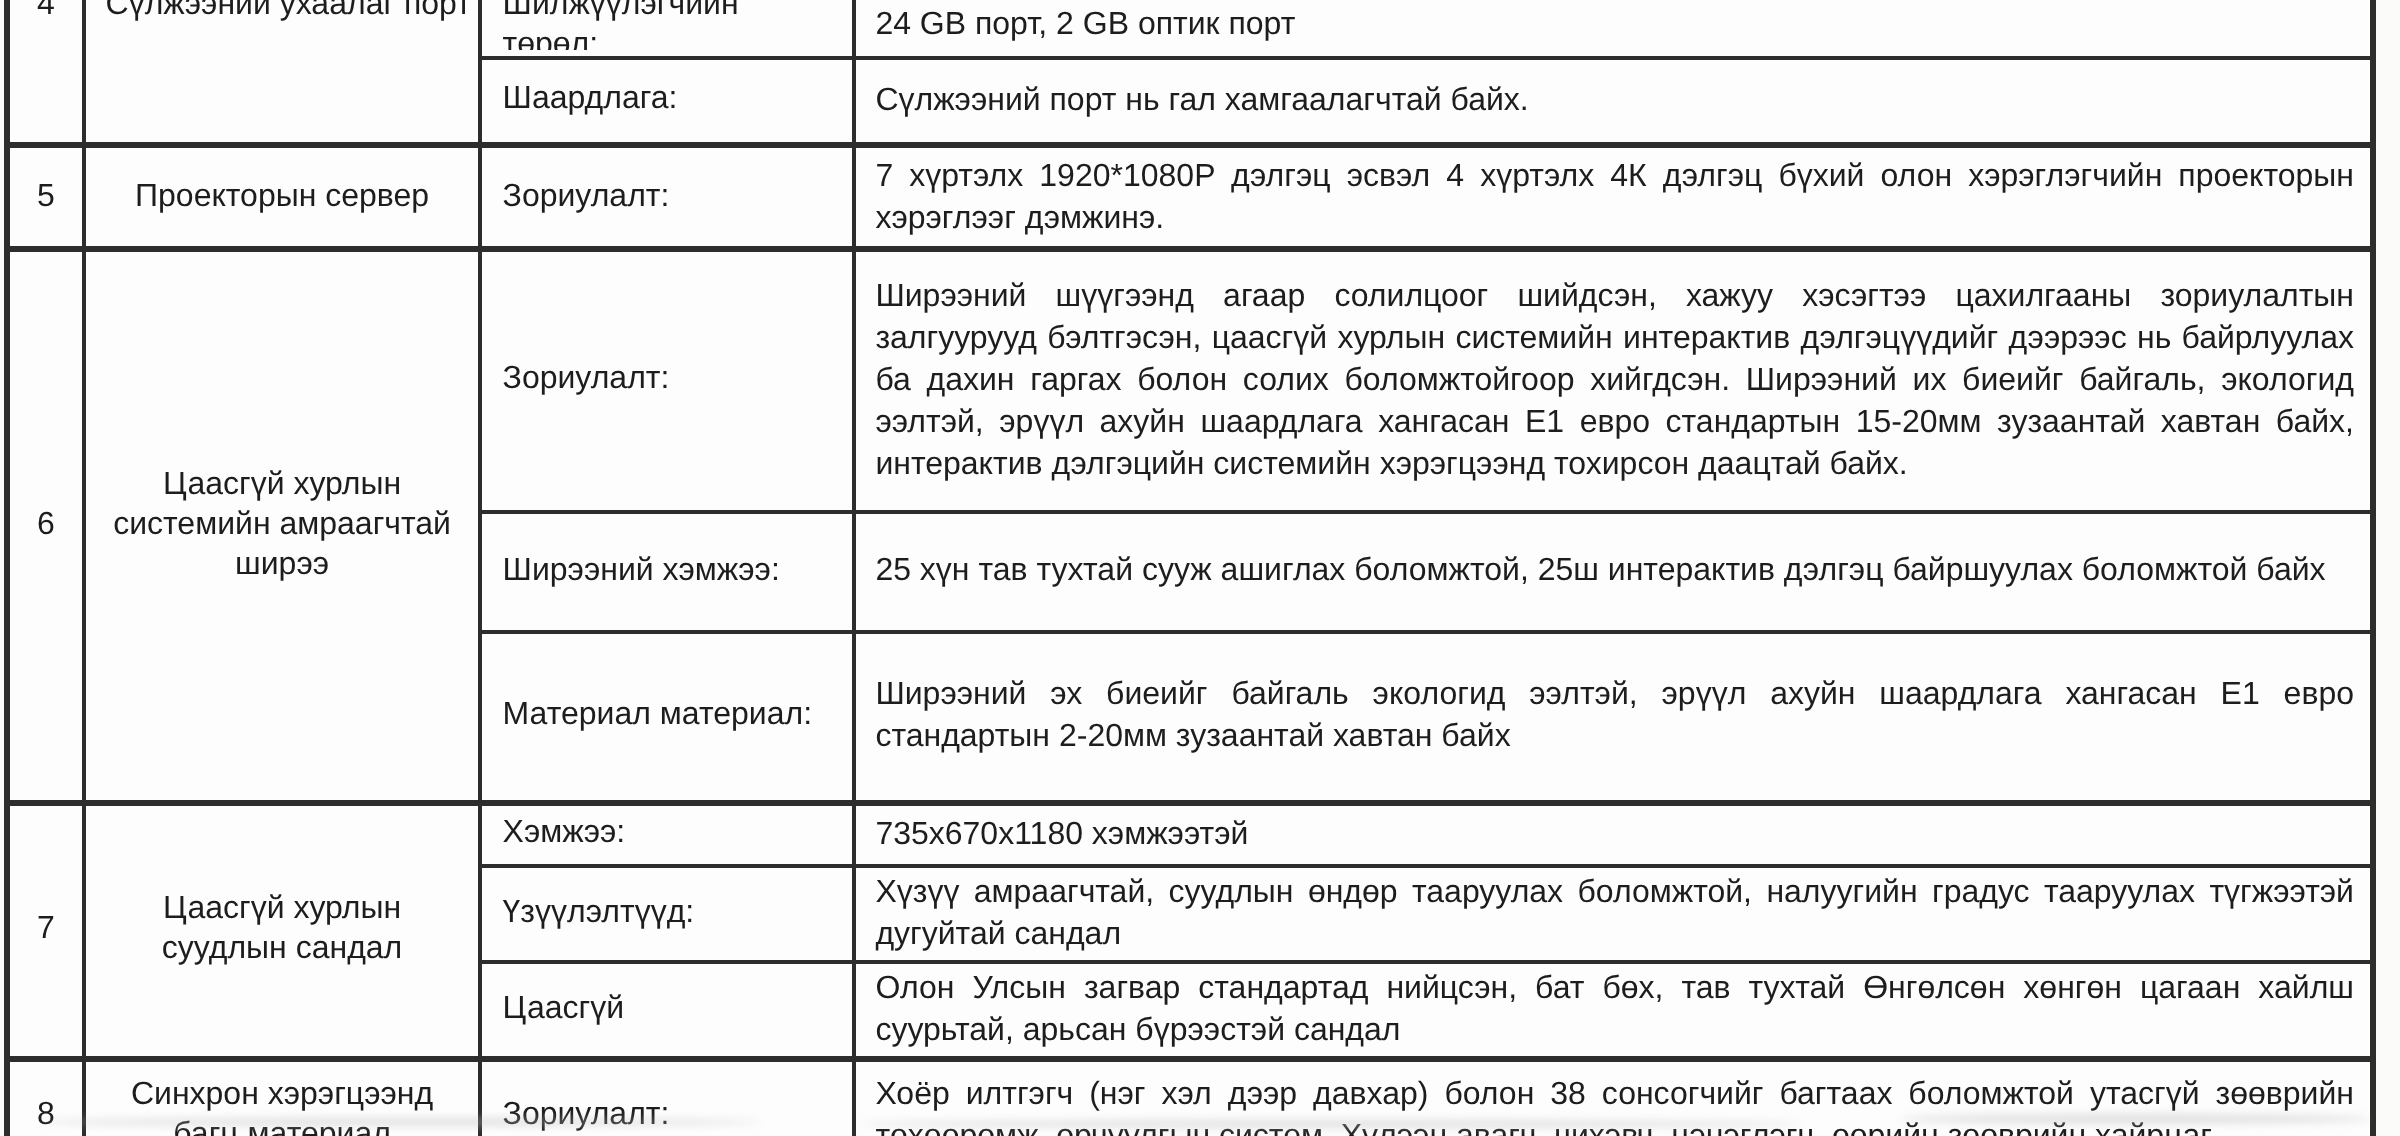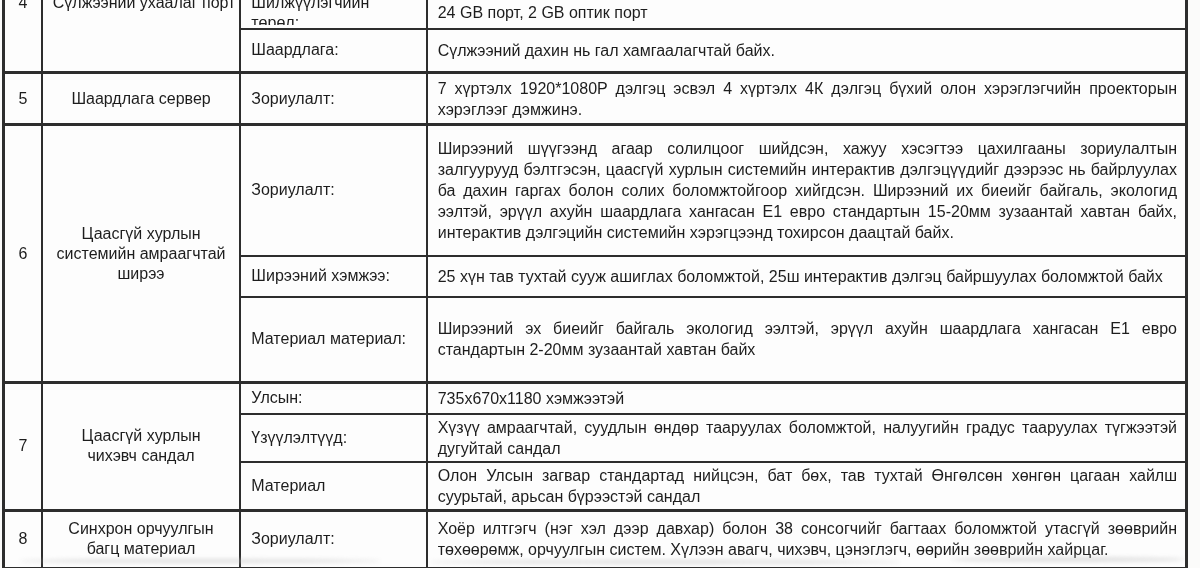--- a/index.html
+++ b/index.html
@@ -67,73 +67,73 @@
         <td class="name top" rowspan="2">
               <span class="raise name-line">Сүлжээний ухаалаг порт</span>
             </td>
         <td class="label top">
               <span class="clip">Шилжүүлэгчийн төрөл:</span>
             </td>
         <td class="value">24 GB порт, 2 GB оптик порт</td>
       </tr>
       <tr style="height:44px">
         <td class="label">Шаардлага:</td>
-        <td class="value">Сүлжээний дахин нь гал хамгаалагчтай байх.</td>
+        <td class="value">Сүлжээний порт нь гал хамгаалагчтай байх.</td>
       </tr>
 
       <tr class="sect" style="height:52px">
         <td class="no">5</td>
         <td class="name">
-              <span class="name-line">Шаардлага сервер</span>
+              <span class="name-line">Проекторын сервер</span>
             </td>
         <td class="label">Зориулалт:</td>
         <td class="value">7 хүртэлх 1920*1080P дэлгэц эсвэл 4  хүртэлх 4К дэлгэц бүхий олон хэрэглэгчийн проекторын хэрэглээг дэмжинэ.</td>
       </tr>
 
       <tr class="sect" style="height:131px">
         <td class="no" rowspan="3">6</td>
         <td class="name" rowspan="3">
           <span class="name-line">Цаасгүй хурлын</span>
           <span class="name-line">системийн амраагчтай</span>
           <span class="name-line">ширээ</span>
         </td>
         <td class="label">Зориулалт:</td>
         <td class="value">Ширээний шүүгээнд агаар солилцоог шийдсэн, хажуу хэсэгтээ цахилгааны зориулалтын залгуурууд бэлтгэсэн, цаасгүй хурлын системийн интерактив дэлгэцүүдийг дээрээс нь байрлуулах ба дахин гаргах болон солих боломжтойгоор хийгдсэн. Ширээний их биеийг байгаль, экологид ээлтэй, эрүүл ахуйн шаардлага хангасан Е1 евро стандартын 15-20мм зузаантай хавтан байх, интерактив дэлгэцийн системийн хэрэгцээнд тохирсон даацтай байх.</td>
       </tr>
-      <tr style="height:41px">
+      <tr style="height:60px">
         <td class="label">Ширээний хэмжээ:</td>
         <td class="value">25 хүн тав тухтай сууж ашиглах боломжтой, 25ш интерактив дэлгэц байршуулах боломжтой байх</td>
       </tr>
       <tr style="height:86px">
         <td class="label">Материал материал:</td>
         <td class="value">Ширээний эх биеийг байгаль экологид ээлтэй, эрүүл ахуйн шаардлага хангасан Е1 евро стандартын 2-20мм зузаантай хавтан байх</td>
       </tr>
 
       <tr class="sect" style="height:31px">
         <td class="no" rowspan="3">7</td>
         <td class="name" rowspan="3">
           <span class="name-line">Цаасгүй хурлын</span>
-          <span class="name-line">чихэвч сандал</span>
+          <span class="name-line">суудлын сандал</span>
         </td>
-        <td class="label">Улсын:</td>
+        <td class="label">Хэмжээ:</td>
         <td class="value">735x670x1180 хэмжээтэй</td>
       </tr>
       <tr style="height:46px">
         <td class="label">Үзүүлэлтүүд:</td>
         <td class="value">Хүзүү амраагчтай, суудлын өндөр тааруулах боломжтой, налуугийн градус тааруулах түгжээтэй дугуйтай сандал</td>
       </tr>
       <tr style="height:39px">
-        <td class="label">Материал</td>
+        <td class="label">Цаасгүй</td>
         <td class="value">Олон Улсын загвар стандартад нийцсэн, бат бөх, тав тухтай  Өнгөлсөн хөнгөн цагаан хайлш суурьтай, арьсан бүрээстэй сандал</td>
       </tr>
 
       <tr class="sect" style="height:58px">
         <td class="no">8</td>
         <td class="name">
-          <span class="name-line">Синхрон орчуулгын</span>
+          <span class="name-line">Синхрон хэрэгцээнд</span>
           <span class="name-line">багц материал</span>
         </td>
         <td class="label">Зориулалт:</td>
         <td class="value">Хоёр илтгэгч (нэг хэл дээр давхар) болон 38 сонсогчийг багтаах боломжтой утасгүй зөөврийн төхөөрөмж, орчуулгын систем. Хүлээн авагч, чихэвч, цэнэглэгч, өөрийн зөөврийн хайрцаг.</td>
       </tr>
     </tbody>
       </table>
   </div>
 
   <div class="smudge s1"></div>

